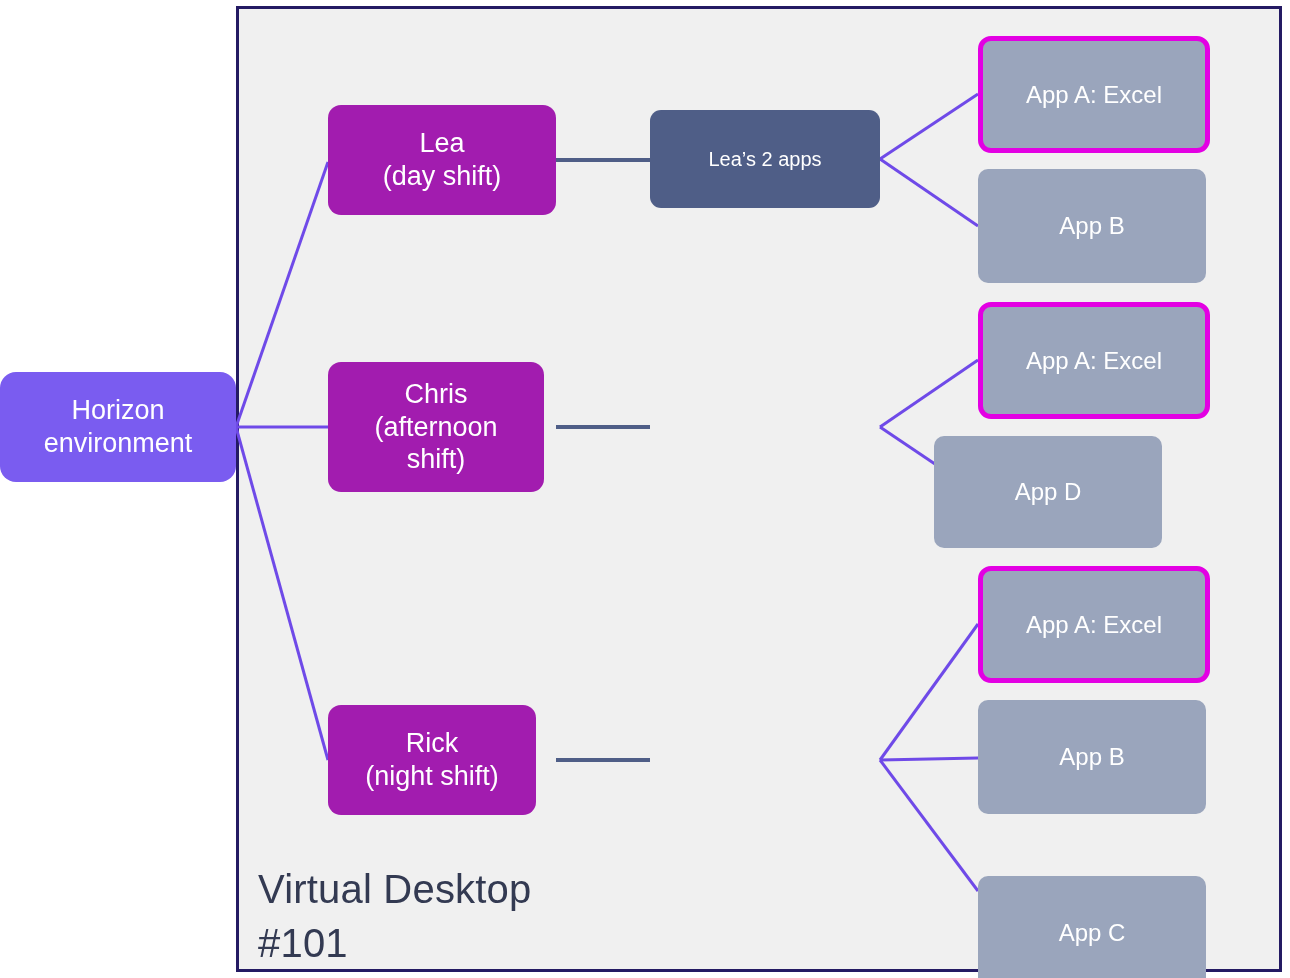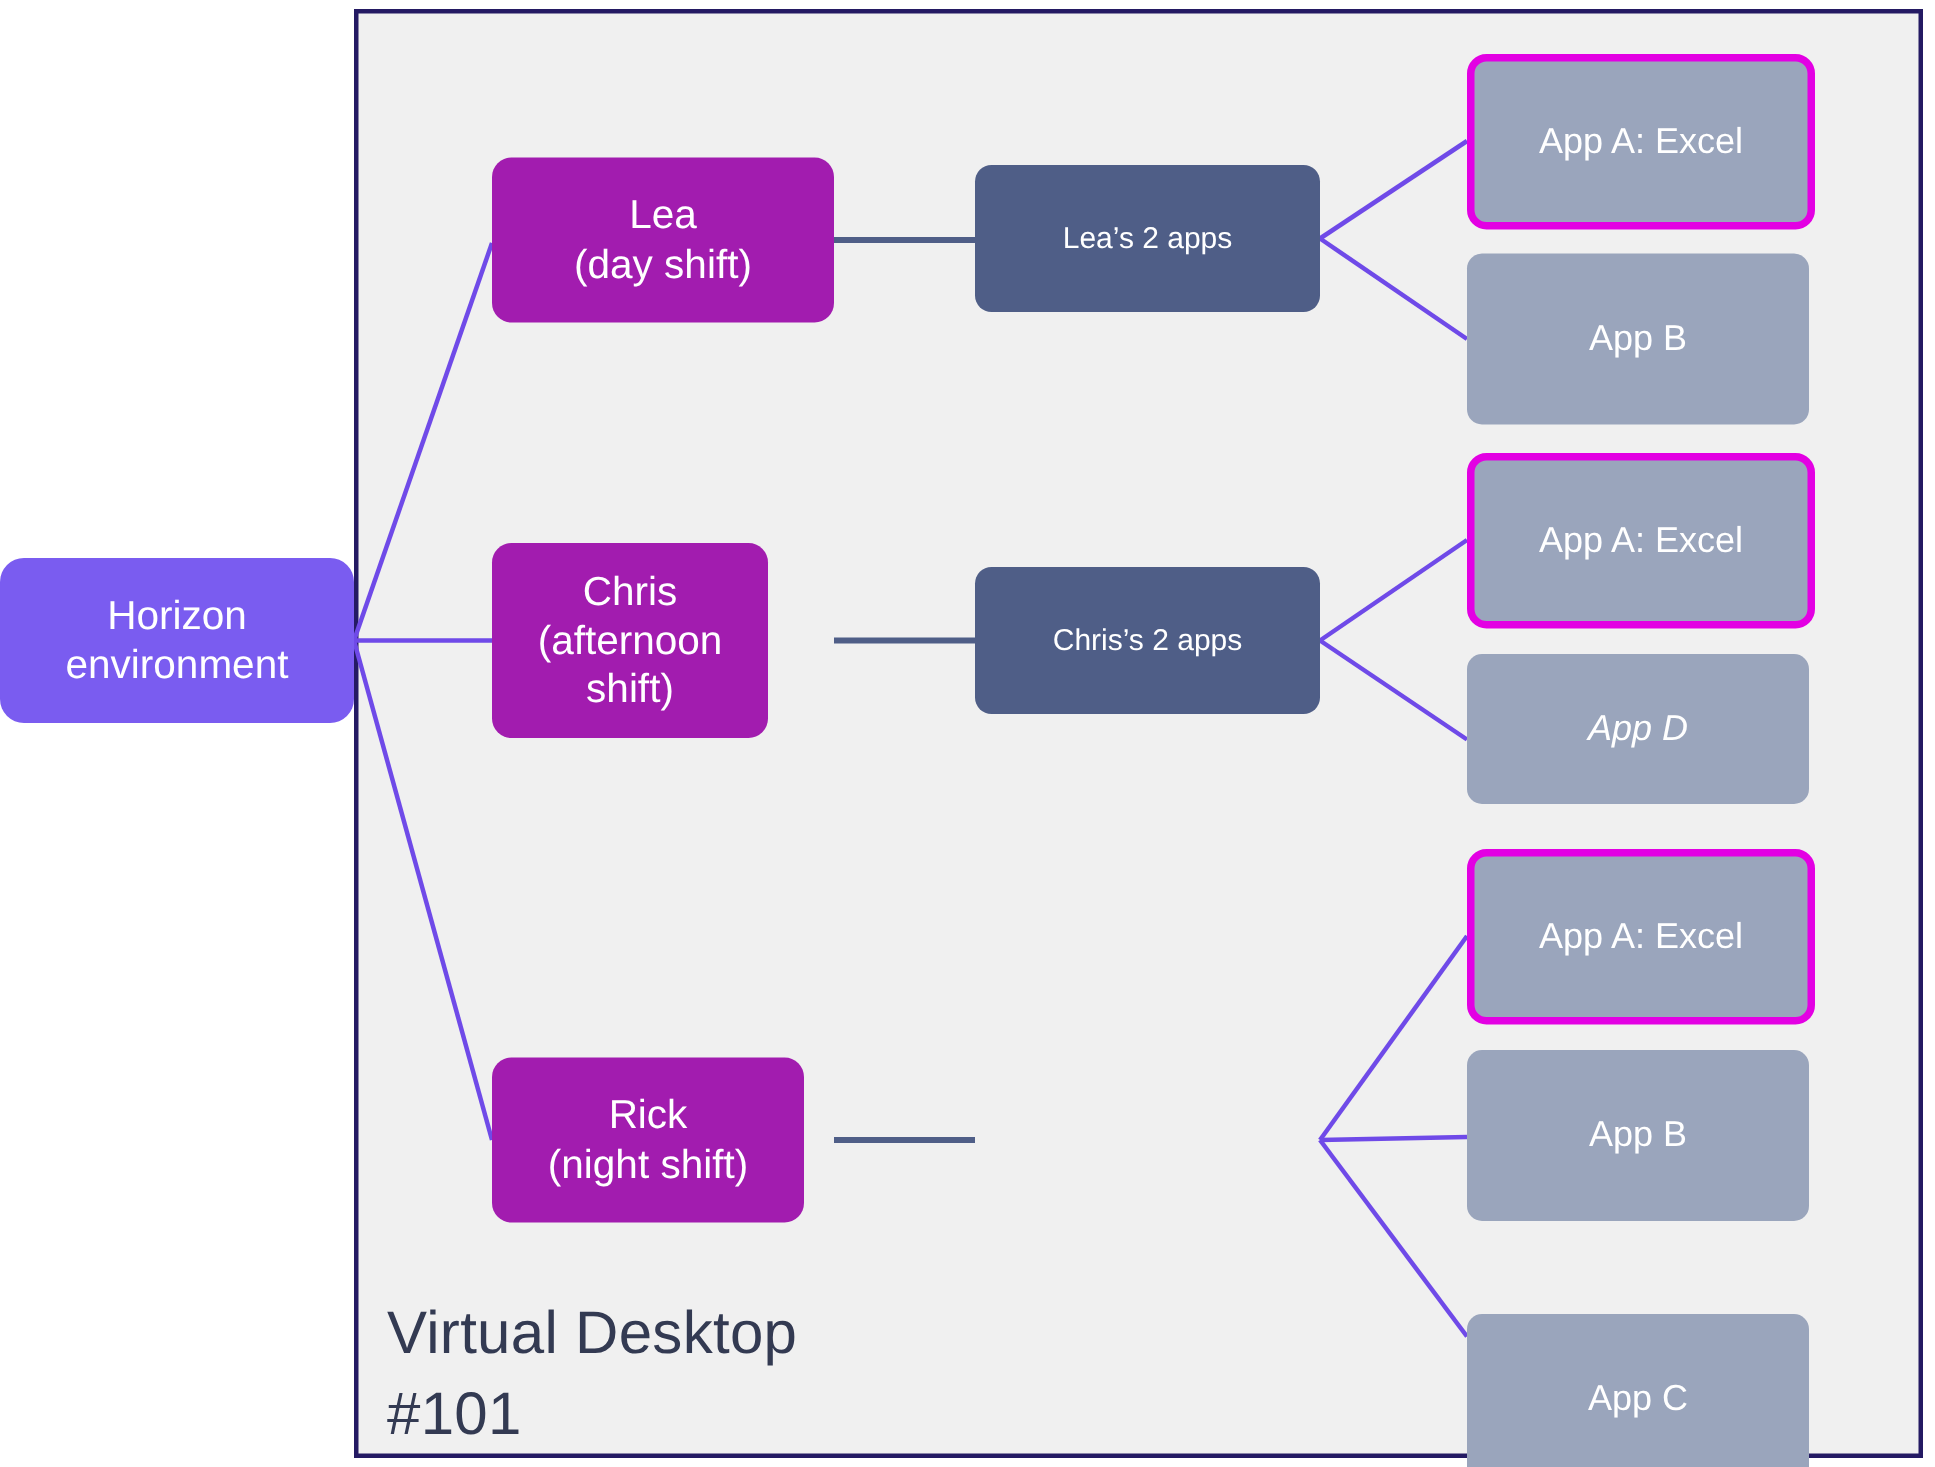--- a/index.html
+++ b/index.html
@@ -138,29 +138,28 @@
 
   <div class="node node-user" style="left:328px; top:105px; width:228px; height:110px;">Lea
 (day shift)</div>
 
   <div class="node node-apps" style="left:650px; top:110px; width:230px; height:98px;">Lea’s 2 apps</div>
 
   <div class="node node-app highlight" style="left:978px; top:36px; width:232px; height:117px;">App A: Excel</div>
 
   <div class="node node-app" style="left:978px; top:169px; width:228px; height:114px;">App B</div>
 
-  <div class="node node-user" style="left:328px; top:362px; width:184px; height:130px;">Chris
+  <div class="node node-user" style="left:328px; top:362px; width:216px; height:130px;">Chris
 (afternoon
 shift)</div>
 
-  <div class="node node-apps" style="left:650px; top:378px; width:230px; height:98px;">Chris’s 2 apps</div>
 
   <div class="node node-app highlight" style="left:978px; top:302px; width:232px; height:117px;">App A: Excel</div>
 
-  <div class="node node-app" style="left:978px; top:436px; width:228px; height:100px;font-style:italic;">App D</div>
+  <div class="node node-app" style="left:934px; top:436px; width:228px; height:112px;">App D</div>
 
   <div class="node node-user" style="left:328px; top:705px; width:208px; height:110px;">Rick
 (night shift)</div>
 
 
   <div class="node node-app highlight" style="left:978px; top:566px; width:232px; height:117px;">App A: Excel</div>
 
   <div class="node node-app" style="left:978px; top:700px; width:228px; height:114px;">App B</div>
 
   <div class="node node-app" style="left:978px; top:876px; width:228px; height:114px;">App C</div>

